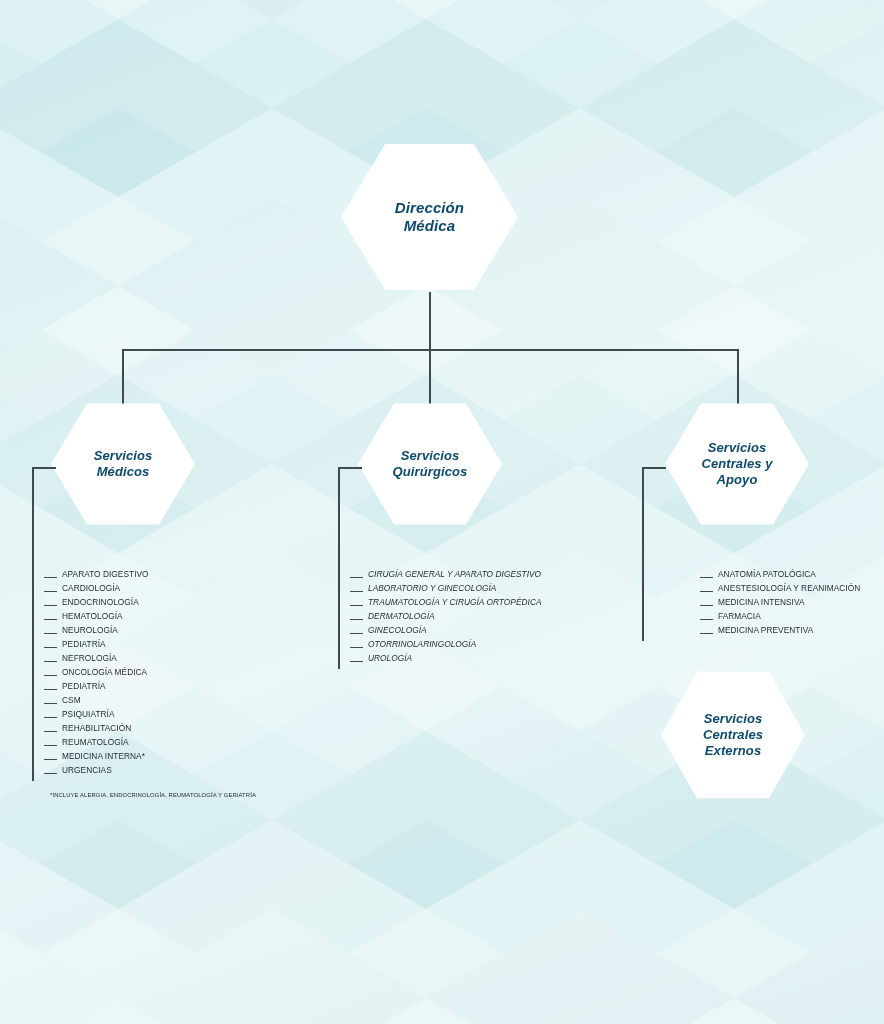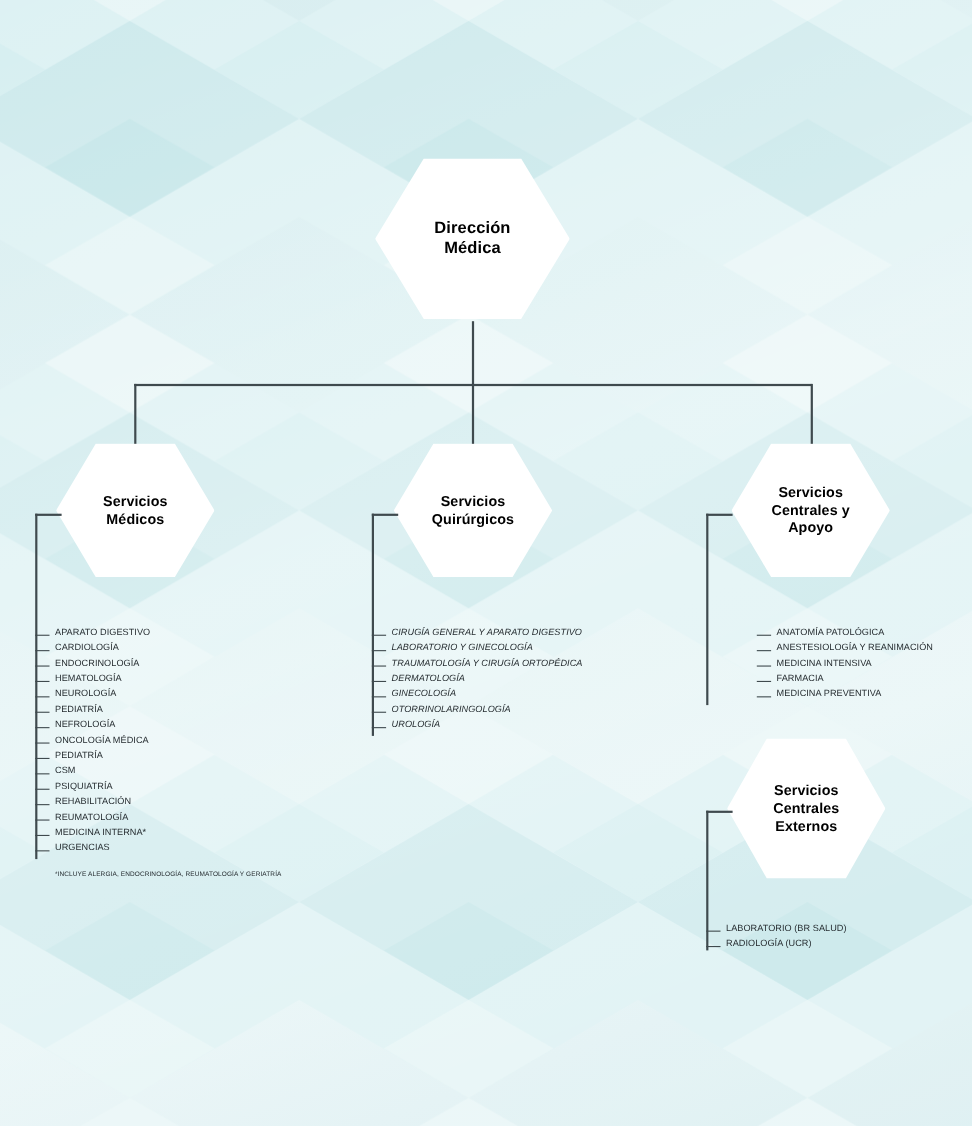--- a/index.html
+++ b/index.html
@@ -37,32 +37,33 @@
   .hex .shade{
     position:absolute;inset:0;
     background:#6e7276;
     -webkit-clip-path:polygon(25% 2%,75% 2%,100% 50%,75% 98%,25% 98%,0% 50%);
     clip-path:polygon(25% 2%,75% 2%,100% 50%,75% 98%,25% 98%,0% 50%);
     transform:translate(3px,4px);
     z-index:-1;
   }
   .hex .label{
     position:relative;z-index:2;
-    font-weight:bold;color:#000000;
+    font-weight:bold;color:#0c4a6e;
     line-height:1.22;
     letter-spacing:.1px;
     white-space:pre-line;
     padding:0 14px;
+    font-style:italic;
   }
 
   
   .branch{position:absolute;}
   .spine{position:absolute;width:1.5px;background:#3f4a4e;left:0;top:0;}
   .spine-top{position:absolute;height:1.5px;background:#3f4a4e;left:0;top:0;width:24px;}
-  .items{position:absolute;left:0;top:0;}
+  .items{position:absolute;left:12px;top:0;}
   .item{
     position:relative;
     height:14px;
     display:flex;align-items:center;
     font-size:8.3px;color:#262d31;
     letter-spacing:.05px;
     white-space:nowrap;
   }
   .item .tick{
     position:absolute;left:0;bottom:3px;
@@ -265,28 +266,14 @@
     </div>
   </div>
 
   <div class="hex" style="left:661px;top:669px;width:144px;height:132px;">
     <div class="shade"></div>
     <div class="shape"></div>
     <div class="label" style="font-size:13px;">Servicios
 Centrales
 Externos</div>
   </div>
-  <div class="branch" style="left:642px;top:737px;width:230px;height:140px;">
-    <div class="spine-top"></div>
-    <div class="spine" style="height:127px;"></div>
-    <div class="items" style="top:99px;">
-      <div class="item">
-          <span class="tick"></span>
-          <span class="txt">LABORATORIO (BR SALUD)</span>
-        </div>
-      <div class="item">
-          <span class="tick"></span>
-          <span class="txt">RADIOLOGÍA (UCR)</span>
-        </div>
-    </div>
-  </div>
 
 </div>
 
 </body></html>

